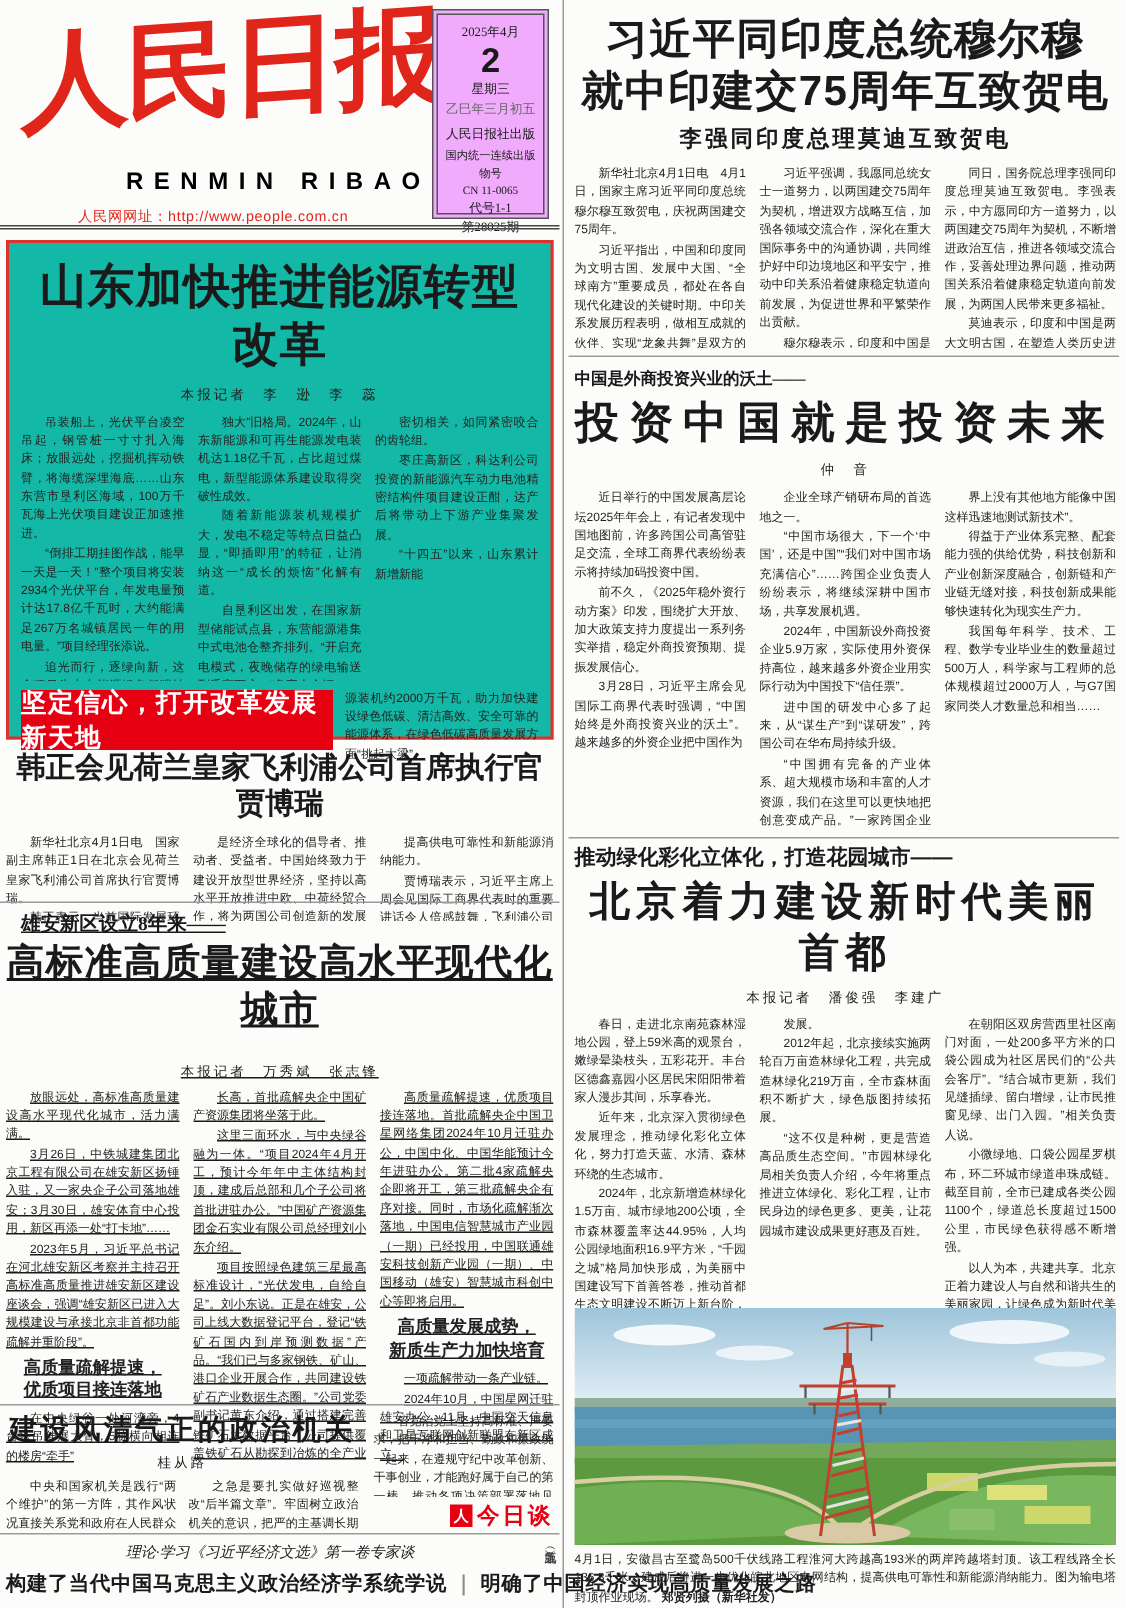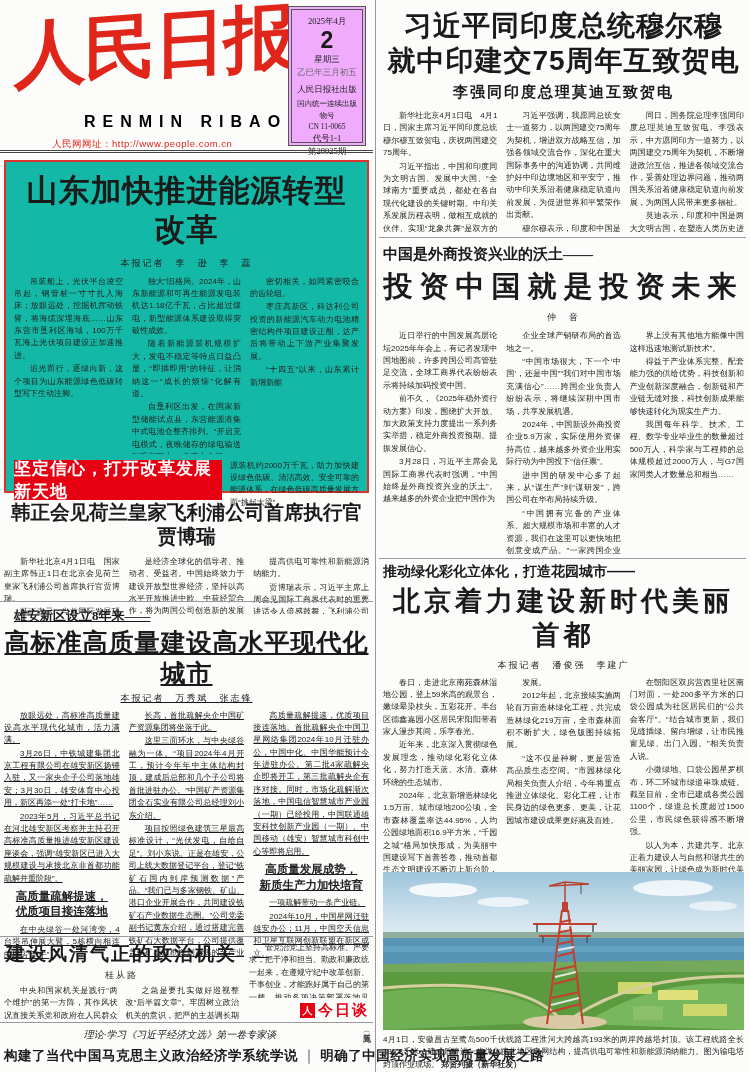--- a/index.html
+++ b/index.html
@@ -90,20 +90,21 @@
     </div>
   </div>
   <div class="abs divider" style="left:379px;top:237px;width:367px;"></div>
 
   <div class="abs redbox" style="left:4px;top:160px;width:365px;height:333px;">
     <div class="headline-xl" style="font-size:31px;margin-top:4px;">山东加快推进能源转型改革</div>
     <div class="byline" style="margin:7px 0 6px;">本报记者　李　逊　李　蕊</div>
     <div class="cols" style="height:178px;">
       <div class="col">
           <p class="para">吊装船上，光伏平台凌空吊起，钢管桩一寸寸扎入海床；放眼远处，挖掘机挥动铁臂，将海缆深埋海底……山东东营市垦利区海域，100万千瓦海上光伏项目建设正加速推进。</p>
+          <p class="para">“倒排工期挂图作战，能早一天是一天！”整个项目将安装2934个光伏平台，年发电量预计达17.8亿千瓦时，大约能满足267万名城镇居民一年的用电量。”项目经理张添说。</p>
           <p class="para">追光而行，逐绿向新，这个项目为山东能源绿色低碳转型写下生动注脚。</p>
         </div>
       <div class="col">
           <p class="para">独大”旧格局。2024年，山东新能源和可再生能源发电装机达1.18亿千瓦，占比超过煤电，新型能源体系建设取得突破性成效。</p>
           <p class="para">随着新能源装机规模扩大，发电不稳定等特点日益凸显，“即插即用”的特征，让消纳这一“成长的烦恼”化解有道。</p>
           <p class="para">自垦利区出发，在国家新型储能试点县，东营能源港集中式电池仓整齐排列。“开启充电模式，夜晚储存的绿电输送到千家万户。”负责人介绍。</p>
         </div>
       <div class="col">
           <p class="para">密切相关，如同紧密咬合的齿轮组。</p>
           <p class="para">枣庄高新区，科达利公司投资的新能源汽车动力电池精密结构件项目建设正酣，达产后将带动上下游产业集聚发展。</p>
@@ -130,21 +131,21 @@
           <p class="para">提高供电可靠性和新能源消纳能力。</p>
           <p class="para">贾博瑞表示，习近平主席上周会见国际工商界代表时的重要讲话令人倍感鼓舞，飞利浦公司看好中国经济发展前景和市场机遇，将继续坚持在华长期发展战略，促进荷中交流合作。</p>
         </div>
     </div>
   </div>
   <div class="abs divider" style="left:0;top:601px;width:373px;"></div>
 
   <div class="abs" style="left:4px;top:607px;width:365px;text-decoration:underline;">
     <div class="kicker" style="font-size:13px;margin-left:10px;">雄安新区设立8年来——</div>
     <div class="headline-xl" style="font-size:25px;margin-top:2px;">高标准高质量建设高水平现代化城市</div>
-    <div class="byline" style="margin:2px 0 5px;">本报记者　万秀斌　张志锋</div>
+    <div class="byline" style="margin:18px 0 5px;">本报记者　万秀斌　张志锋</div>
     <div class="cols" style="height:250px;">
       <div class="col">
         <div>
             <p class="para">放眼远处，高标准高质量建设高水平现代化城市，活力满满。</p>
             <p class="para">3月26日，中铁城建集团北京工程有限公司在雄安新区扬锤入驻，又一家央企子公司落地雄安；3月30日，雄安体育中心投用，新区再添一处“打卡地”……</p>
             <p class="para">2023年5月，习近平总书记在河北雄安新区考察并主持召开高标准高质量推进雄安新区建设座谈会，强调“雄安新区已进入大规模建设与承接北京非首都功能疏解并重阶段”。</p>
           </div>
         <p class="subhead" style="white-space:pre-line;">高质量疏解提速，
 优质项目接连落地</p>
         <div>
@@ -201,21 +202,21 @@
     <div class="footer-small">理论·学习《习近平经济文选》第一卷专家谈</div>
     <div class="footer-bold" style="margin-top:5px;">
       <span>构建了当代中国马克思主义政治经济学系统学说</span>
       <span style="color:#888;">｜</span>
       <span>明确了中国经济实现高质量发展之路</span>
     </div>
   </div>
   <div class="abs pageref-vert" style="left:360px;top:1028px;height:40px;">（第九版）</div>
 
   <div class="abs" style="left:383px;top:245px;width:361px;">
-    <div class="kicker" style="font-size:15px;">中国是外商投资兴业的沃土——</div>
+    <div class="kicker" style="font-size:11px;">中国是外商投资兴业的沃土——</div>
     <div class="headline-xl" style="font-size:29px;letter-spacing:7px;margin-top:4px;">投资中国就是投资未来</div>
     <div class="byline" style="margin:7px 0 6px;">仲　音</div>
     <div class="cols" style="height:228px;">
       <div class="col">
           <p class="para">近日举行的中国发展高层论坛2025年年会上，有记者发现中国地图前，许多跨国公司高管驻足交流，全球工商界代表纷纷表示将持续加码投资中国。</p>
           <p class="para">前不久，《2025年稳外资行动方案》印发，围绕扩大开放、加大政策支持力度提出一系列务实举措，稳定外商投资预期、提振发展信心。</p>
           <p class="para">3月28日，习近平主席会见国际工商界代表时强调，“中国始终是外商投资兴业的沃土”。越来越多的外资企业把中国作为</p>
         </div>
       <div class="col">
           <p class="para">企业全球产销研布局的首选地之一。</p>

